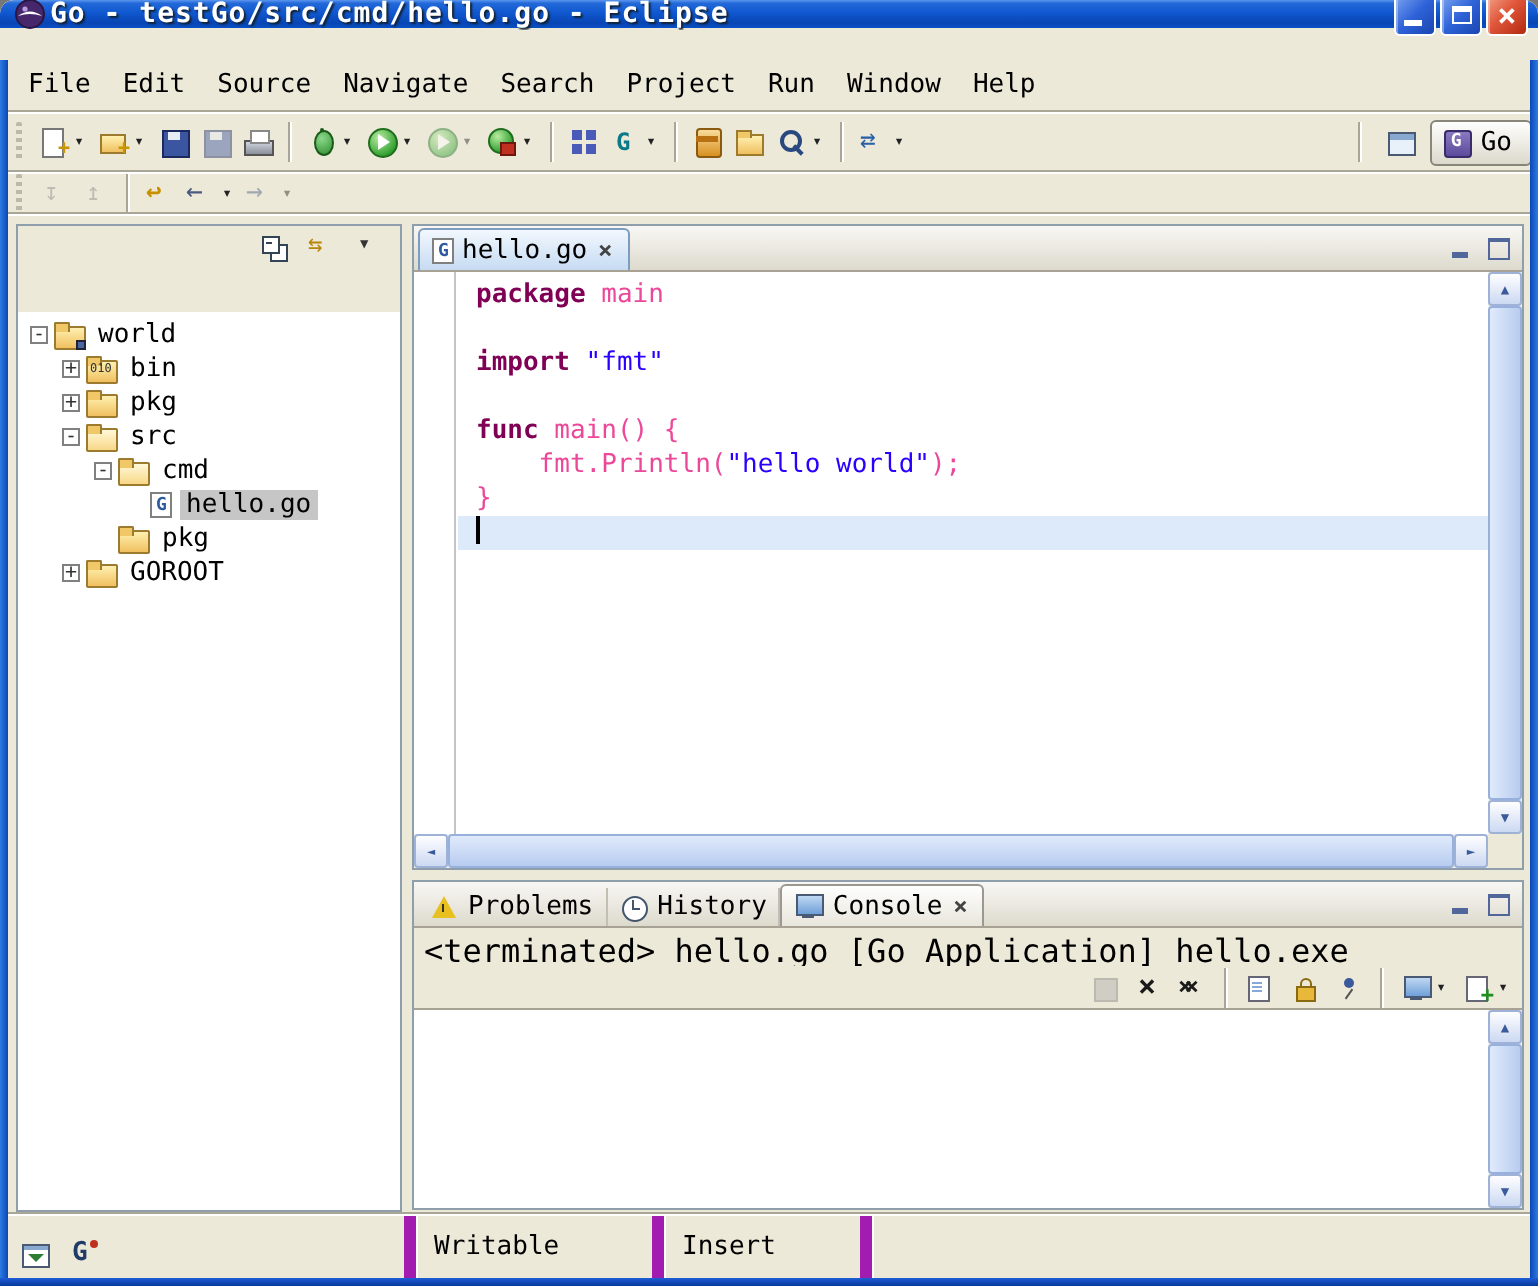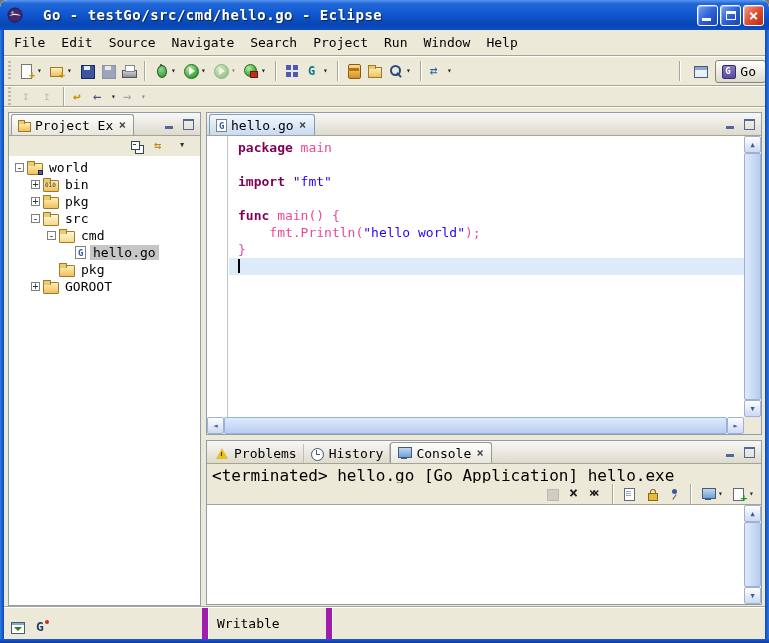--- a/index.html
+++ b/index.html
@@ -7,23 +7,23 @@
   #app{position:relative;width:769px;height:643px;background:#ECE9D8;overflow:hidden;
        font-family:"DejaVu Sans Mono",monospace;border-radius:7px 7px 0 0;
        --kw:#7F0055;--str:#2A00FF;--current-line:#DCEAFA;--selection:#C6C6C6;}
 
   
   .frame{position:absolute;z-index:5;}
   .frame.left{left:0;top:30px;bottom:0;width:4px;background:linear-gradient(90deg,#2E7BE0,#0A47B8);}
   .frame.right{right:0;top:30px;bottom:0;width:4px;background:linear-gradient(90deg,#0A47B8,#2E7BE0);}
   .frame.bottom{left:0;right:0;bottom:0;height:4px;background:linear-gradient(180deg,#1E5CD6,#083A9C);}
 
-  .titlebar{position:absolute;left:0;top:0;width:100%;height:30px;z-index:6;
+  .titlebar{position:absolute;left:0;top:0;width:100%;height:14px;z-index:6;
     background:linear-gradient(180deg,#5A96EE 0%,#2268D8 12%,#1058D0 45%,#0845B4 82%,#0A50C4 100%);
-    border-radius:7px 7px 0 0;display:flex;align-items:center;gap:20px;padding:0 5px 0 7px;}
+    border-radius:7px 7px 0 0;display:flex;align-items:center;gap:2px;padding:0 5px 0 7px;}
   .title-text{flex:1;color:#fff;font-weight:bold;font-size:14px;letter-spacing:.5px;
     text-shadow:1px 1px 1px #123;white-space:nowrap;overflow:hidden;}
   .win-btns{display:flex;gap:2px;}
   .wbtn{width:21px;height:21px;border:1px solid #fff;border-radius:3px;display:flex;align-items:center;
     justify-content:center;position:relative;box-shadow:inset 1px 1px 0 rgba(255,255,255,.35);}
   .wbtn.min,.wbtn.max{background:linear-gradient(135deg,#7AA4F0 0%,#2E62D8 50%,#1A46B0 100%);}
   .wbtn.close{background:linear-gradient(135deg,#F0A088 0%,#E0563A 45%,#B02A10 100%);}
   .glyph-min{position:absolute;left:4px;bottom:4px;width:9px;height:3px;background:#fff;}
   .glyph-max{width:10px;height:9px;border:1px solid #fff;border-top:3px solid #fff;}
   .glyph-close::before{content:"×";color:#fff;font-weight:bold;font-size:16px;line-height:1;}
@@ -344,33 +344,20 @@
         </div>
         <div class="tbtn disabled">
           <span class="ti ti-arrow-right"></span>
           <span class="dd"></span>
         </div>
       </div>
   </div>
   <div class="groove" style="top:106px;"></div>
 
   <div class="panel" id="explorer-panel">
-    <div class="phdr">
-      <div class="tabs-row">
-        <div class="vtab">
-          <span class="icon-explorer"></span>
-          <span>Project Ex</span>
-          <span class="tab-close"></span>
-        </div>
-      </div>
-      <div class="phdr-btns">
-        <span class="pbtn min"></span>
-        <span class="pbtn max"></span>
-      </div>
-    </div>
     <div class="ptoolbar" id="explorer-toolbar">
         <div class="tbtn">
           <span class="ti ti-collapse-all"></span>
         </div>
         <div class="tbtn">
           <span class="ti ti-link"></span>
         </div>
         <div class="tbtn">
           <span class="ti ti-menu-arrow"></span>
         </div>
@@ -539,16 +526,17 @@
 
   <div class="groove" style="top:606px;"></div>
   <div id="statusbar">
     <div class="sb-left">
       <div class="trim-icons">
         <span class="trim-btn trim-fastview"></span>
         <span class="trim-btn trim-go"></span>
       </div>
     </div>
     <div class="sb-cell" id="cell-writable">Writable</div>
+    <div class="sb-cell" id="cell-insert">Insert</div>
     <div class="sb-cell" id="cell-rest"></div>
   </div>
 
 </div>
 
 </body></html>

